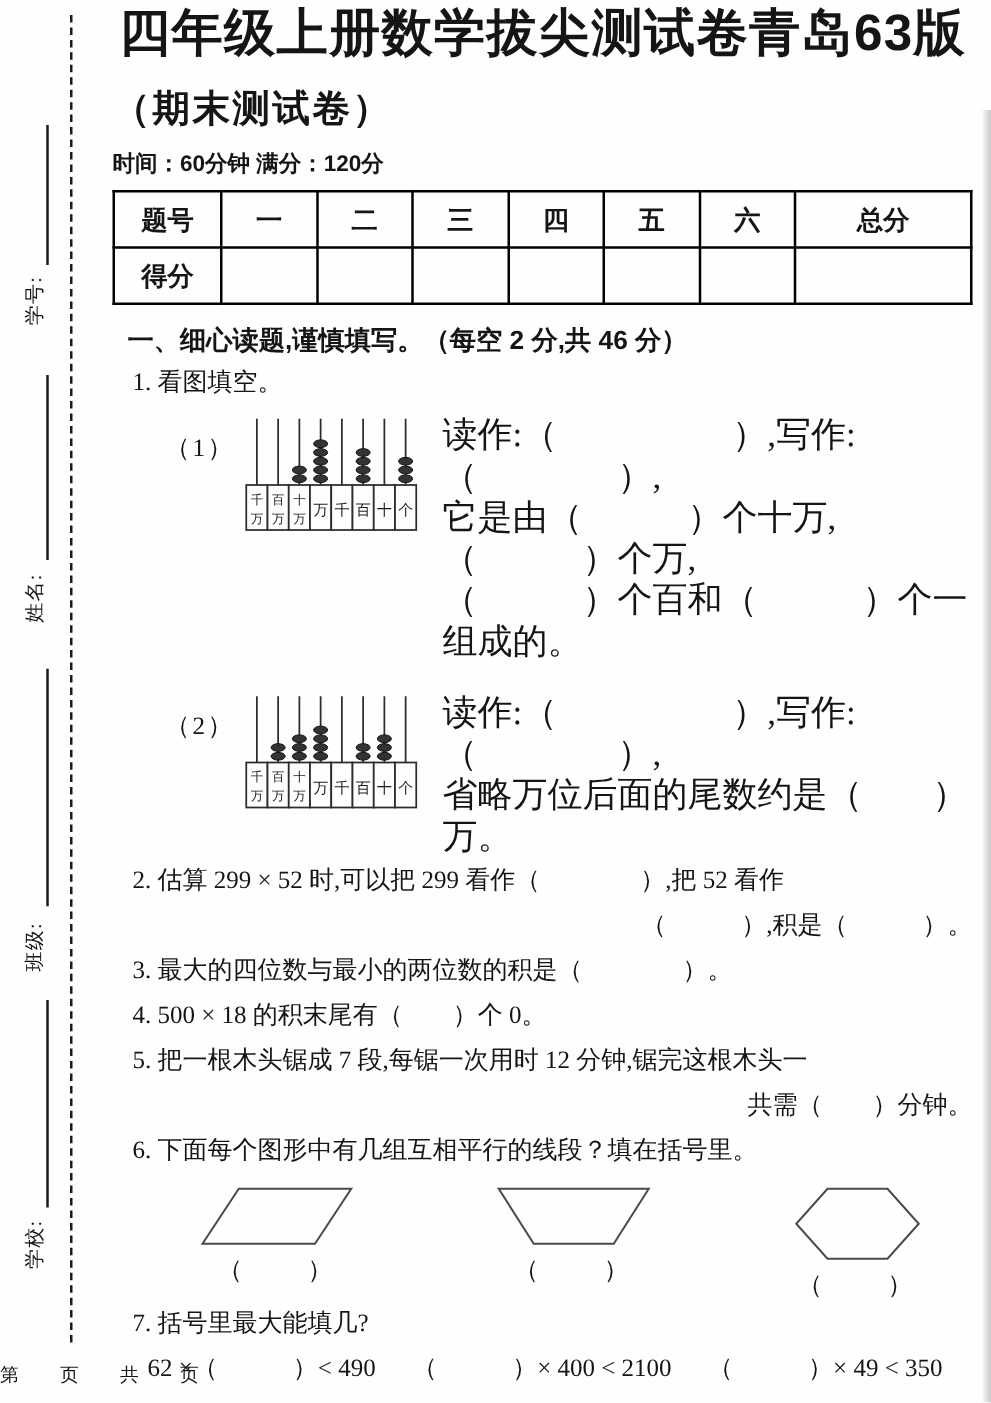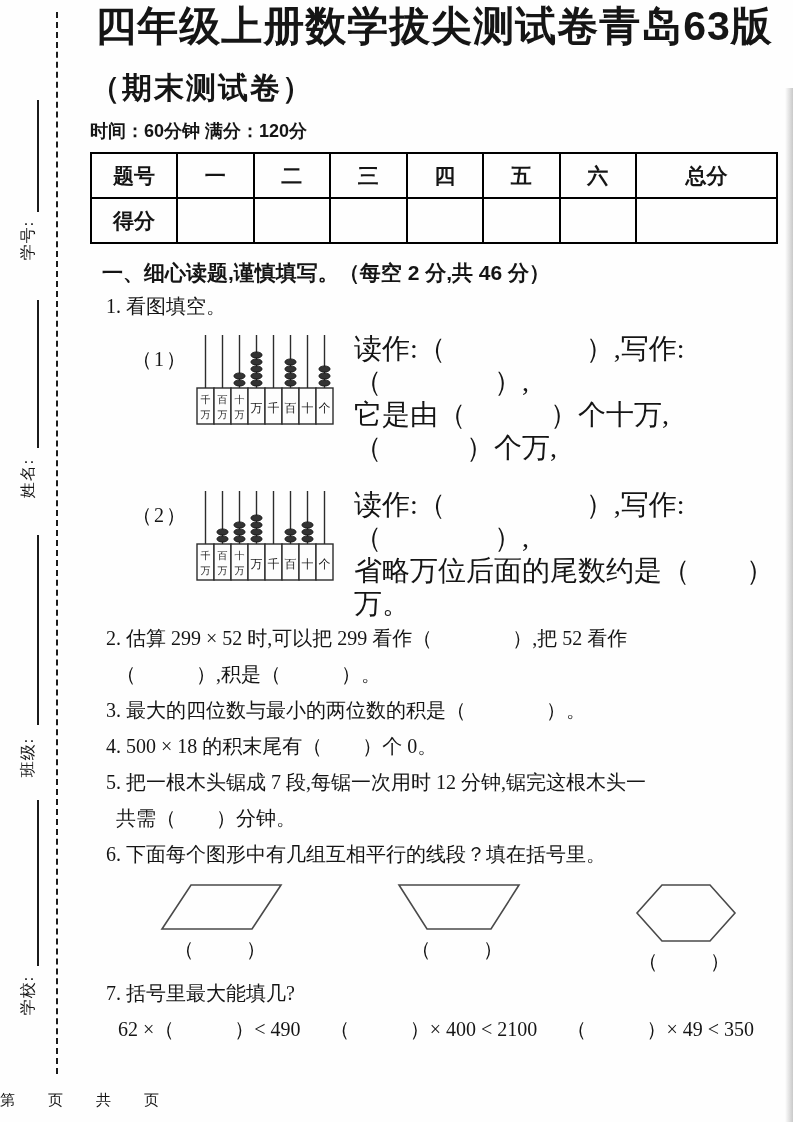--- a/index.html
+++ b/index.html
@@ -50,21 +50,21 @@
     border:2px solid #000;height:41px;text-align:center;
     font-size:21px;font-weight:bold;
   }
   table.score td.c0{width:82px;margin-top:41px;}
   .sec-heading{
     margin-top:14px;font-weight:900;font-size:21px;line-height:30px;
     font-family:"Liberation Sans","DejaVu Sans",sans-serif;
     margin-left:12px;
   }
   .q{font-size:20px;line-height:36px;padding-left:16px;}
-  .cont{padding-left:26px;}
+  .cont{padding-left:26px;text-align:right;}
   
   .part{display:flex;align-items:flex-start;padding-left:42px;}
   .part1{margin-top:6px;}
   .part2{margin-top:22px;}
   .pnum{font-size:20px;line-height:30px;margin-top:14px;letter-spacing:2px;}
   .abacus{margin-left:4px;flex:0 0 auto;}
   .ptext{margin-left:16px;font-size:28px;line-height:33px;margin-top:2px;}
   
   .shapes{display:flex;justify-content:space-between;
     padding:10px 40px 0 70px;}
@@ -170,20 +170,21 @@
           <line x1="132.5" y1="5" x2="132.5" y2="58" stroke="#2c2c2c" stroke-width="1.4"></line>
           <rect x="124" y="58" width="17" height="36" fill="#fdfdfd" stroke="#2c2c2c" stroke-width="1.4"></rect>
           <text x="132.5" y="82" text-anchor="middle" font-size="12" fill="#1a1a1a">个</text>
           <ellipse cx="132.5" cy="53" rx="5.6" ry="3.1" fill="#333" stroke="#111" stroke-width="0.8"></ellipse>
           <ellipse cx="132.5" cy="46" rx="5.6" ry="3.1" fill="#333" stroke="#111" stroke-width="0.8"></ellipse>
           <ellipse cx="132.5" cy="39" rx="5.6" ry="3.1" fill="#333" stroke="#111" stroke-width="0.8"></ellipse>
         </svg>
       <div class="ptext">
         <div>读作:（　　　　　）,写作:（　　　　）,</div>
         <div>它是由（　　　）个十万,（　　　）个万,</div>
+        <div>（　　　）个百和（　　　）个一组成的。</div>
       </div>
     </div>
 
     <div class="part part2">
       <span class="pnum">（2）</span>
       <svg class="abacus" id="abacus2" width="146" height="98" viewBox="0 0 146 98">
           <line x1="13.5" y1="5" x2="13.5" y2="58" stroke="#2c2c2c" stroke-width="1.4"></line>
           <rect x="5" y="58" width="17" height="36" fill="#fdfdfd" stroke="#2c2c2c" stroke-width="1.4"></rect>
           <text x="13.5" y="73" text-anchor="middle" font-size="10" fill="#1a1a1a">千</text>
           <text x="13.5" y="88" text-anchor="middle" font-size="10" fill="#1a1a1a">万</text>

